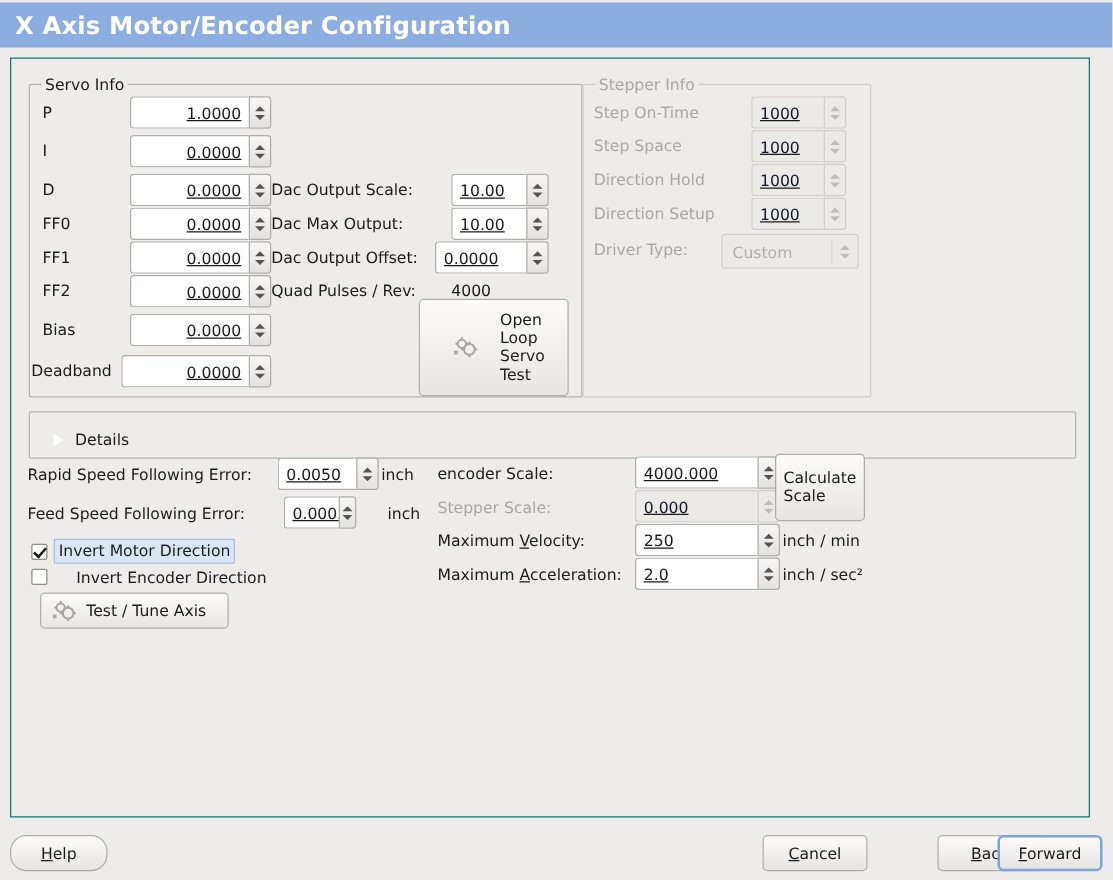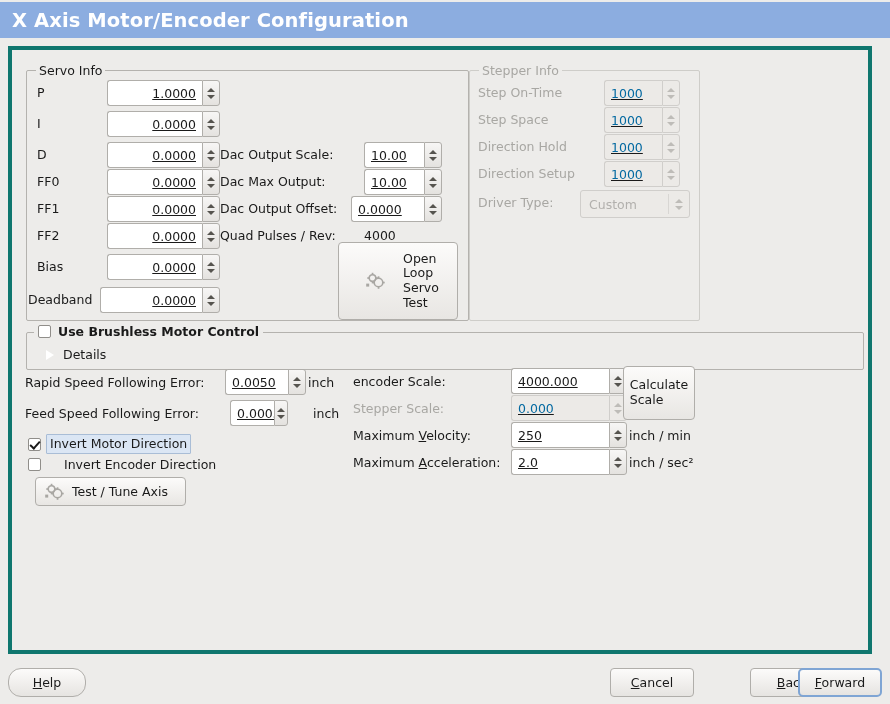--- a/index.html
+++ b/index.html
@@ -26,21 +26,21 @@
     color: #ffffff;
     font-size: 19.5px;
     font-weight: bold;
     letter-spacing: 0.1px;
   }
 
   
   #content {
     position: absolute; left: 8px; top: 46px;
     width: 864px; height: 608px;
-    border: 4px solid #0f766e;
+    border: 1px solid #0f766e;
     background: #edecea;
     box-sizing: border-box;
   }
 
   
   .frame {
     position: absolute;
     border: 1px solid #b4b2ae;
     border-radius: 2px;
     box-sizing: border-box;
@@ -99,21 +99,21 @@
     display: flex; flex-direction: column;
     align-items: center; justify-content: center;
   }
   .spin .btns .arrow {
     width: 0; height: 0;
     border-left: 4px solid transparent;
     border-right: 4px solid transparent;
   }
   .spin .btns .up { border-bottom: 4px solid #56544f; margin-bottom: 3px; }
   .spin .btns .dn { border-top: 4px solid #56544f; }
-  .spin.dis .entry { background: #eceae7; border-color: #d0cecb; color: #0369a1; }
+  .spin.dis .entry { background: #eceae7; border-color: #d0cecb; color: #0f172a; }
   .spin.dis .btns { background: #eceae7; border-color: #d0cecb; }
   .spin.dis .btns .up { border-bottom-color: #bebcb8; }
   .spin.dis .btns .dn { border-top-color: #bebcb8; }
 
   
   .combo {
     position: absolute; height: 28px;
     border: 1px solid #d0cecb;
     border-radius: 3px;
     background: #eceae7;
@@ -401,24 +401,20 @@
     <span class="cval">Custom</span>
     <span class="csep"></span>
     <span class="carr">
         <i class="u"></i>
         <i class="d"></i>
       </span>
   </div>
 
   <div class="frame" style="left:14px; top:282px; width:838px; height:38px;">
   </div>
-  <div class="cbrow" style="left:22px; top:274px; background:#edecea; padding:0 4px;">
-    <span class="cbbox"></span>
-    <span class="cblabel boldlbl">Use Brushless Motor Control</span>
-  </div>
   <div class="expander" style="left:22px; top:297px;">
     <span class="tri"></span>
     <span class="exlabel">Details</span>
   </div>
 
   <span class="lbl" style="left:13px; top:327px;">Rapid Speed Following Error:</span>
   <div class="spin" style="left:213px; top:319px; width:81px;">
     <div class="entry left">0.0050</div>
     <div class="btns">
         <i class="arrow up"></i>

